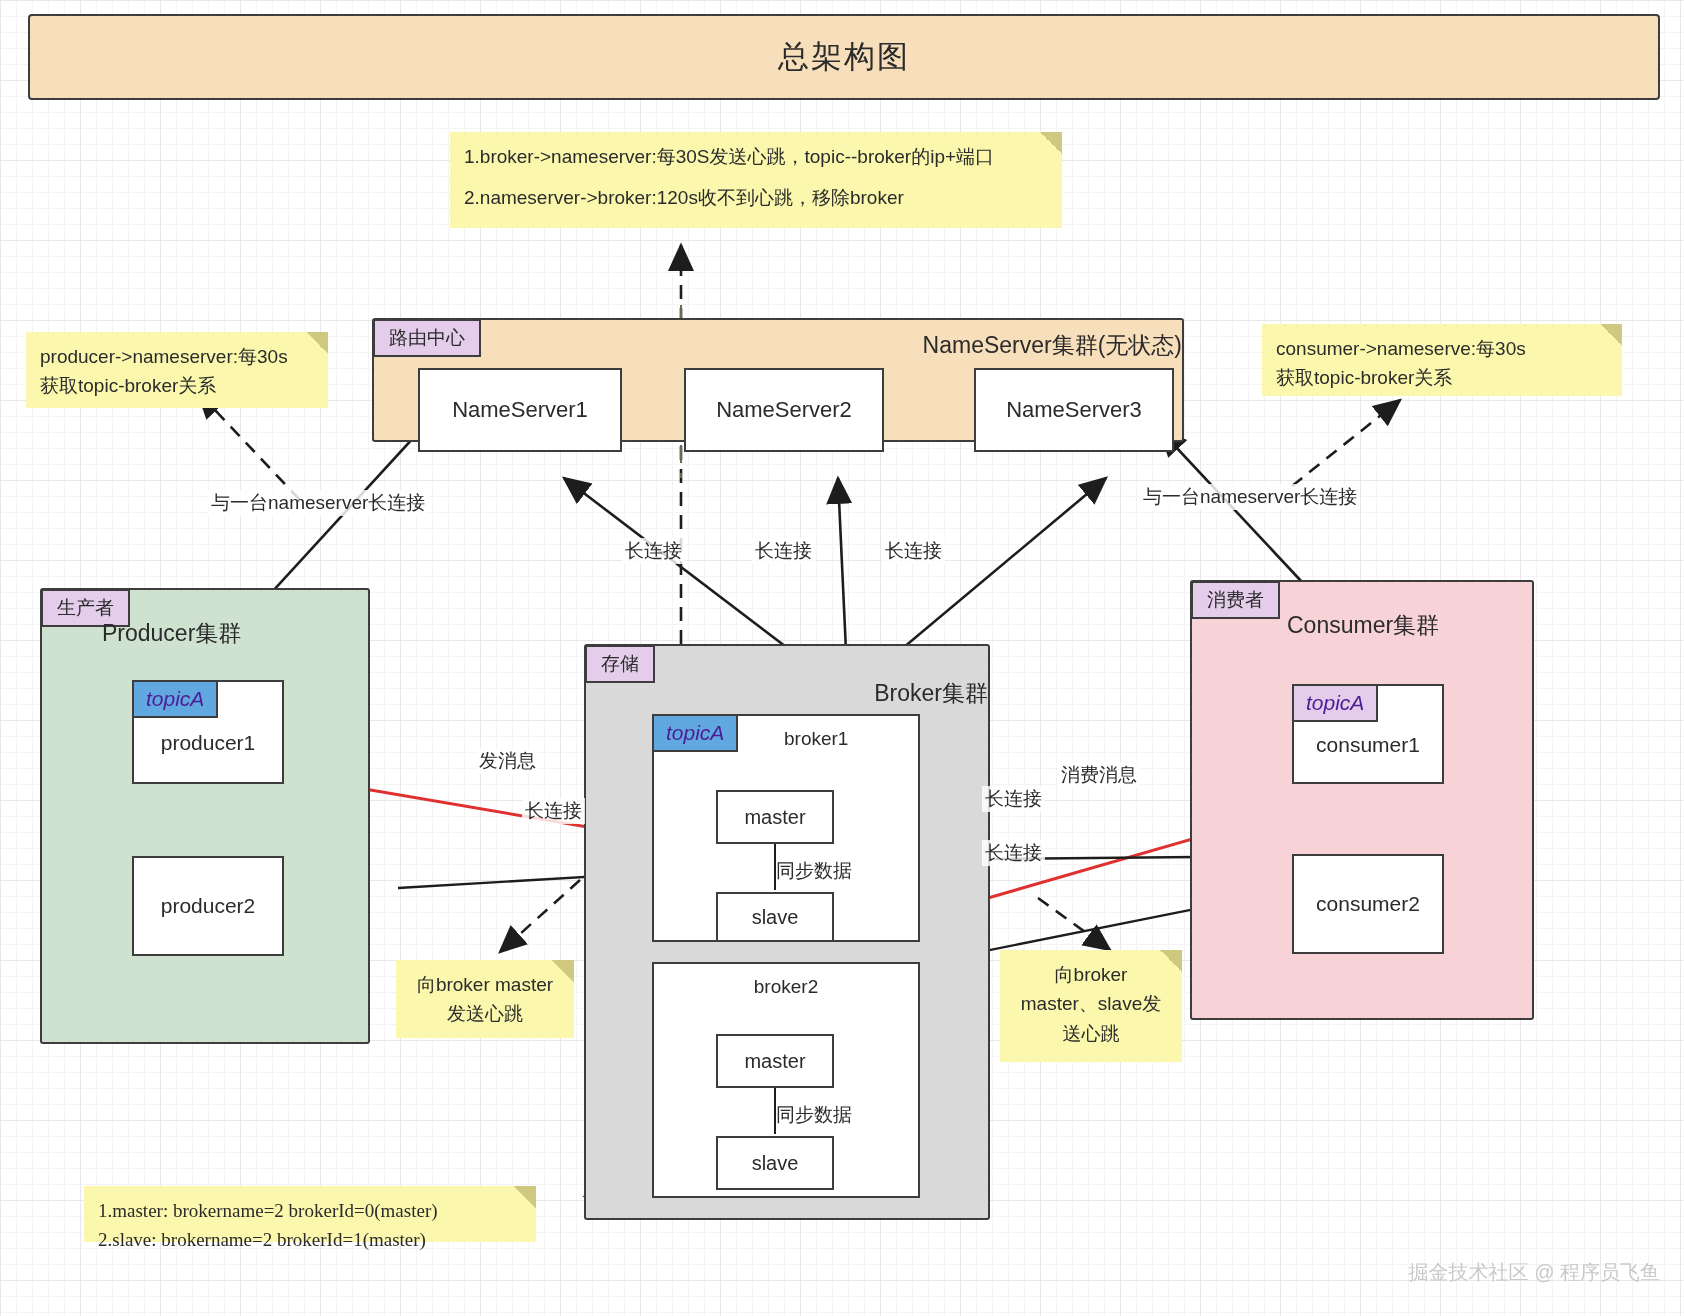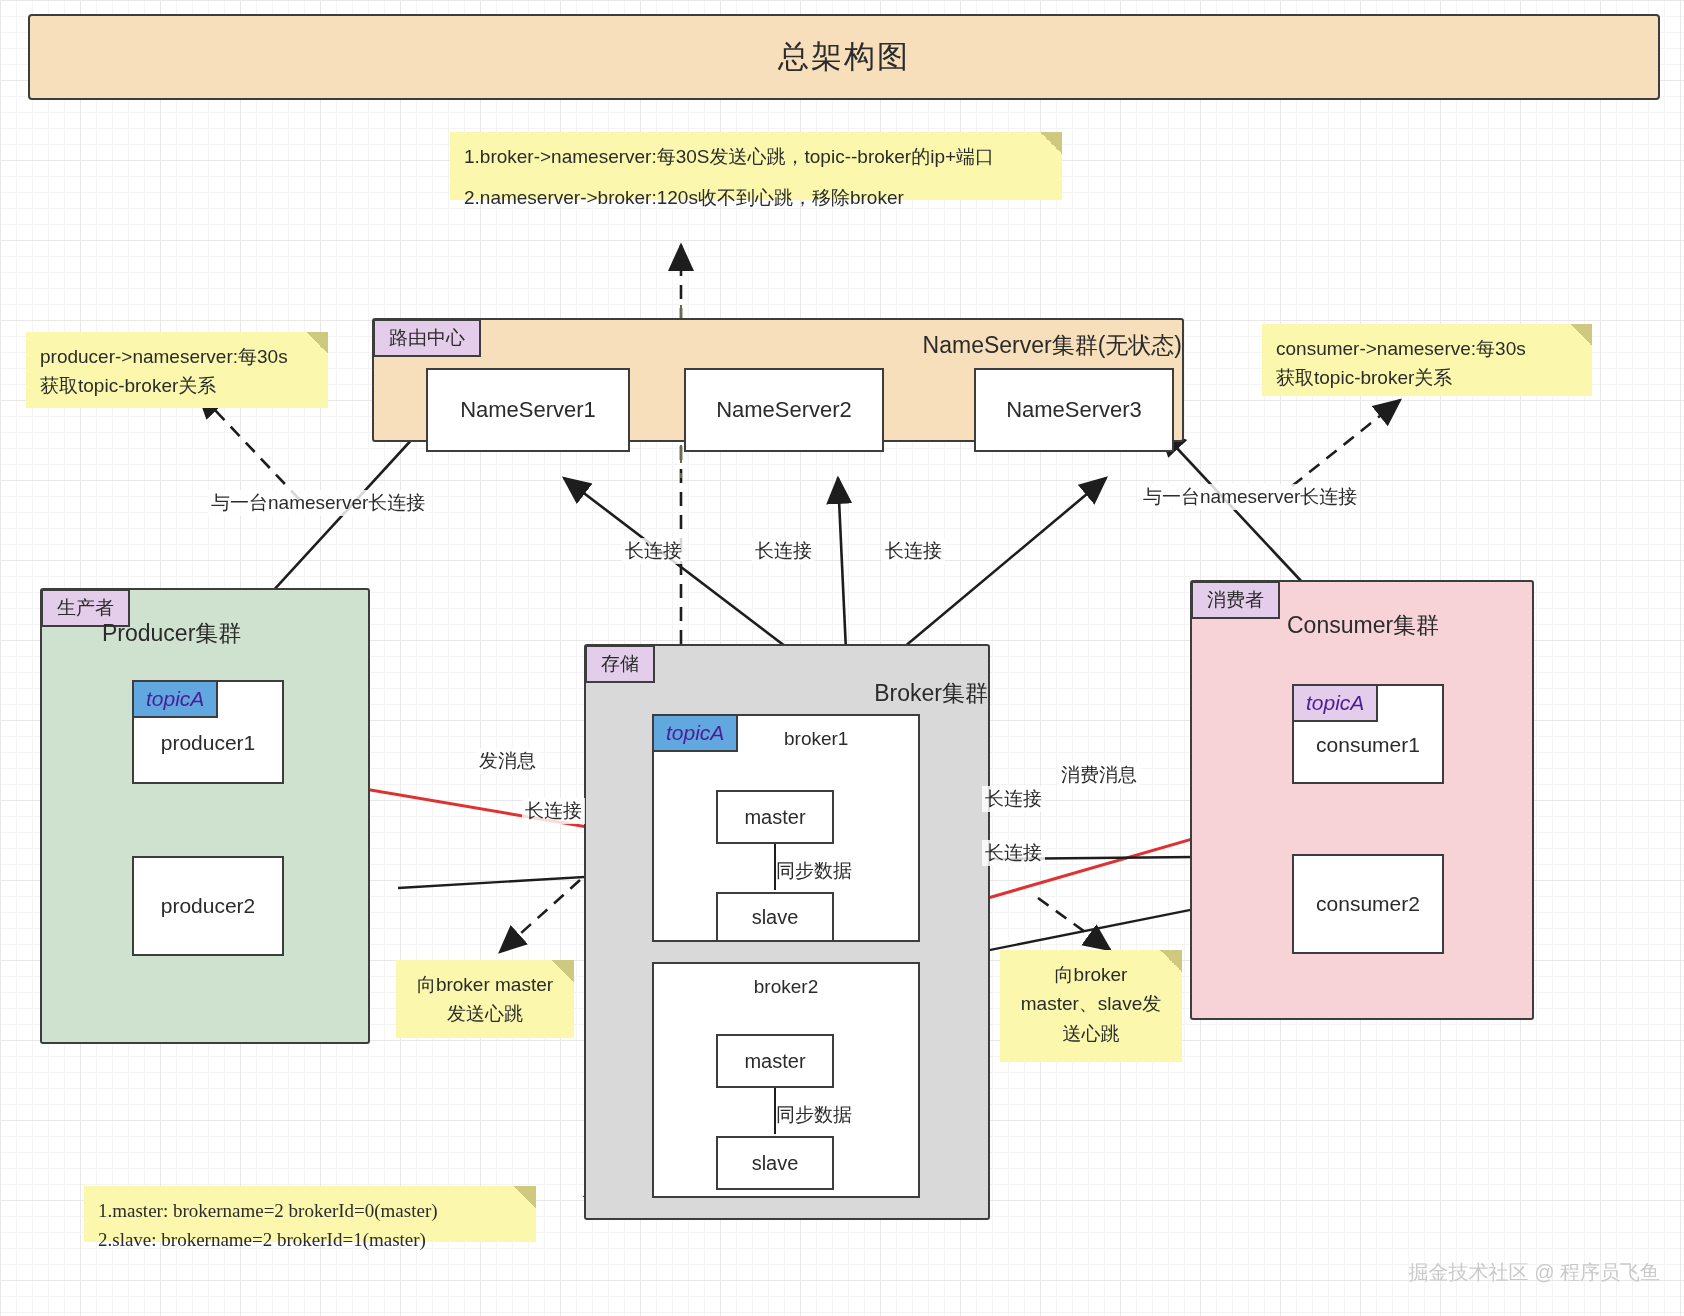--- a/index.html
+++ b/index.html
@@ -137,42 +137,42 @@
 
   <path d="M1038,898 L1110,950" stroke="#1d1d1d" stroke-width="2.6" fill="none" stroke-dasharray="13 9" marker-end="url(#ar-black)"></path>
 
   <path d="M700,1162 L585,1196" stroke="#1d1d1d" stroke-width="2.6" fill="none" stroke-dasharray="13 9" marker-end="url(#ar-black)"></path>
 
   <path d="M681,305 L681,478" stroke="#6b6b4b" stroke-width="2" fill="none" stroke-dasharray="18 10"></path>
 </svg>
 
 <div class="abs" id="title-banner">总架构图</div>
 
-<div class="note abs" id="note-heartbeat" style="left:450px;top:132px;width:612px;height:68px;">
+<div class="note abs" id="note-heartbeat" style="left:450px;top:132px;width:612px;height:96px;">
   <span class="fold"></span>
   <div>1.broker-&gt;nameserver:每30S发送心跳，topic--broker的ip+端口</div>
   <div style="margin-top:12px;">2.nameserver-&gt;broker:120s收不到心跳，移除broker</div>
 </div>
 
 <div class="note abs" id="note-producer-route" style="left:26px;top:332px;width:302px;height:76px;">
   <span class="fold"></span>
   <div>producer-&gt;nameserver:每30s</div>
   <div>获取topic-broker关系</div>
 </div>
 
-<div class="note abs" id="note-consumer-route" style="left:1262px;top:324px;width:330px;height:72px;">
+<div class="note abs" id="note-consumer-route" style="left:1262px;top:324px;width:360px;height:72px;">
   <span class="fold"></span>
   <div>consumer-&gt;nameserve:每30s</div>
   <div>获取topic-broker关系</div>
 </div>
 
 <div class="cluster abs" id="nameserver-cluster">
   <div class="badge">路由中心</div>
   <div class="cluster-title">NameServer集群(无状态)</div>
-  <div class="ns-box abs" style="left:52px;top:48px;width:204px;height:84px;">NameServer1</div>
+  <div class="ns-box abs" style="left:44px;top:48px;width:204px;height:84px;">NameServer1</div>
   <div class="ns-box abs" style="left:310px;top:48px;width:200px;height:84px;">NameServer2</div>
   <div class="ns-box abs" style="left:600px;top:48px;width:200px;height:84px;">NameServer3</div>
 </div>
 
 <div class="cluster abs" id="producer-cluster">
   <div class="badge">生产者</div>
   <div class="cluster-title">Producer集群</div>
 
   <div class="node-box" style="left:90px;top:90px;width:152px;height:104px;">
     <span class="topic-tag topic-blue">topicA</span>

